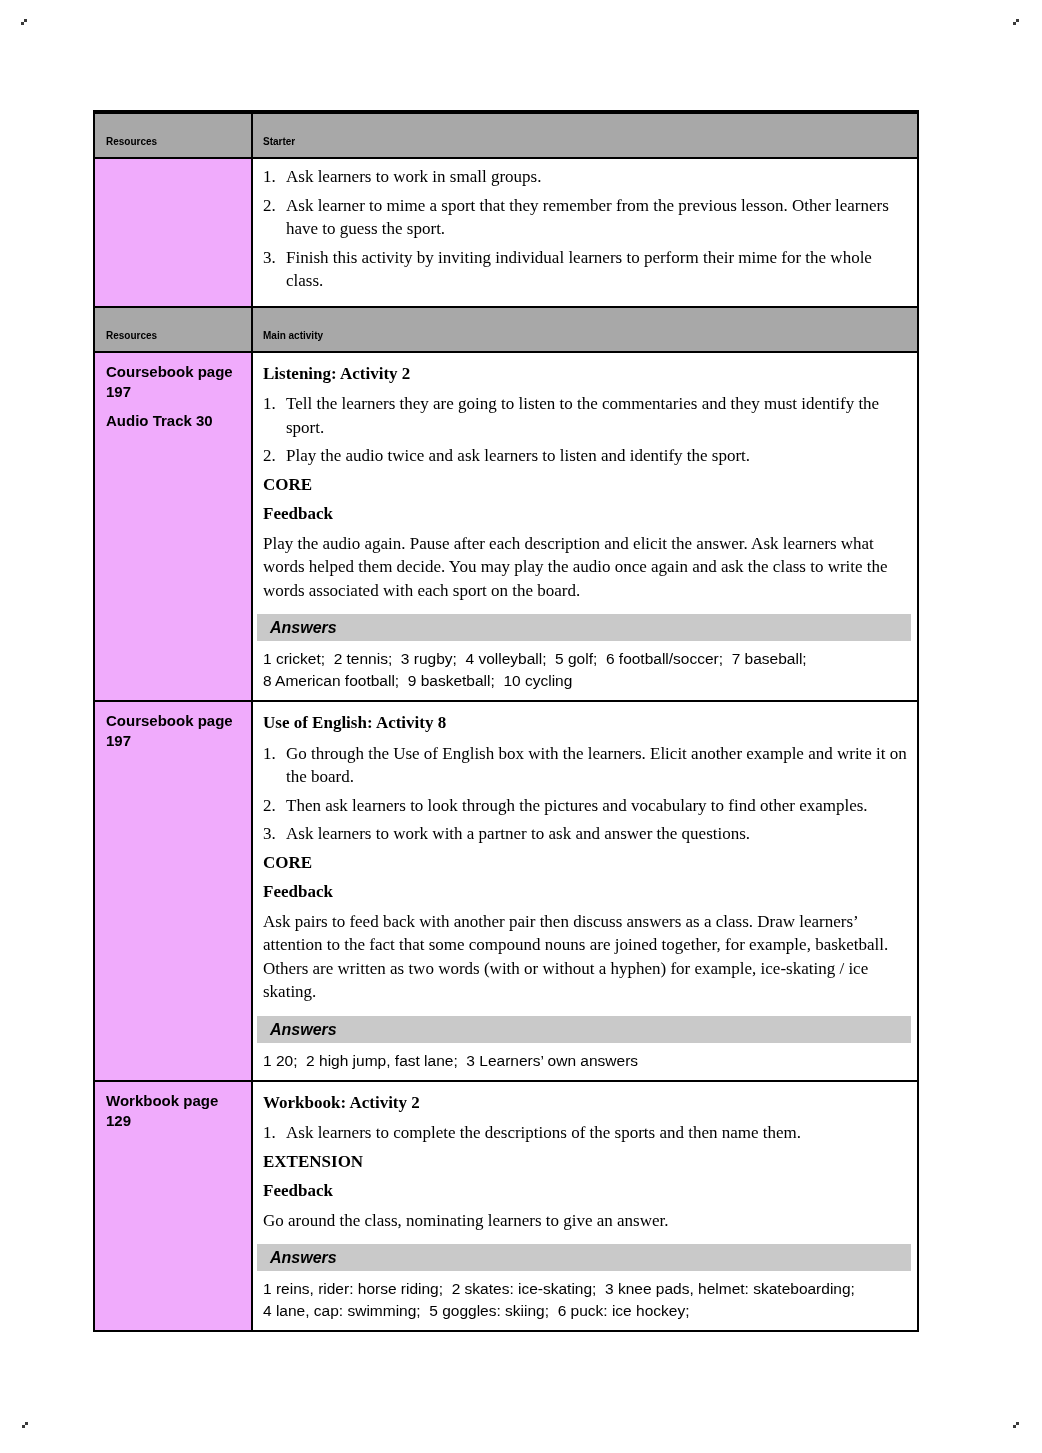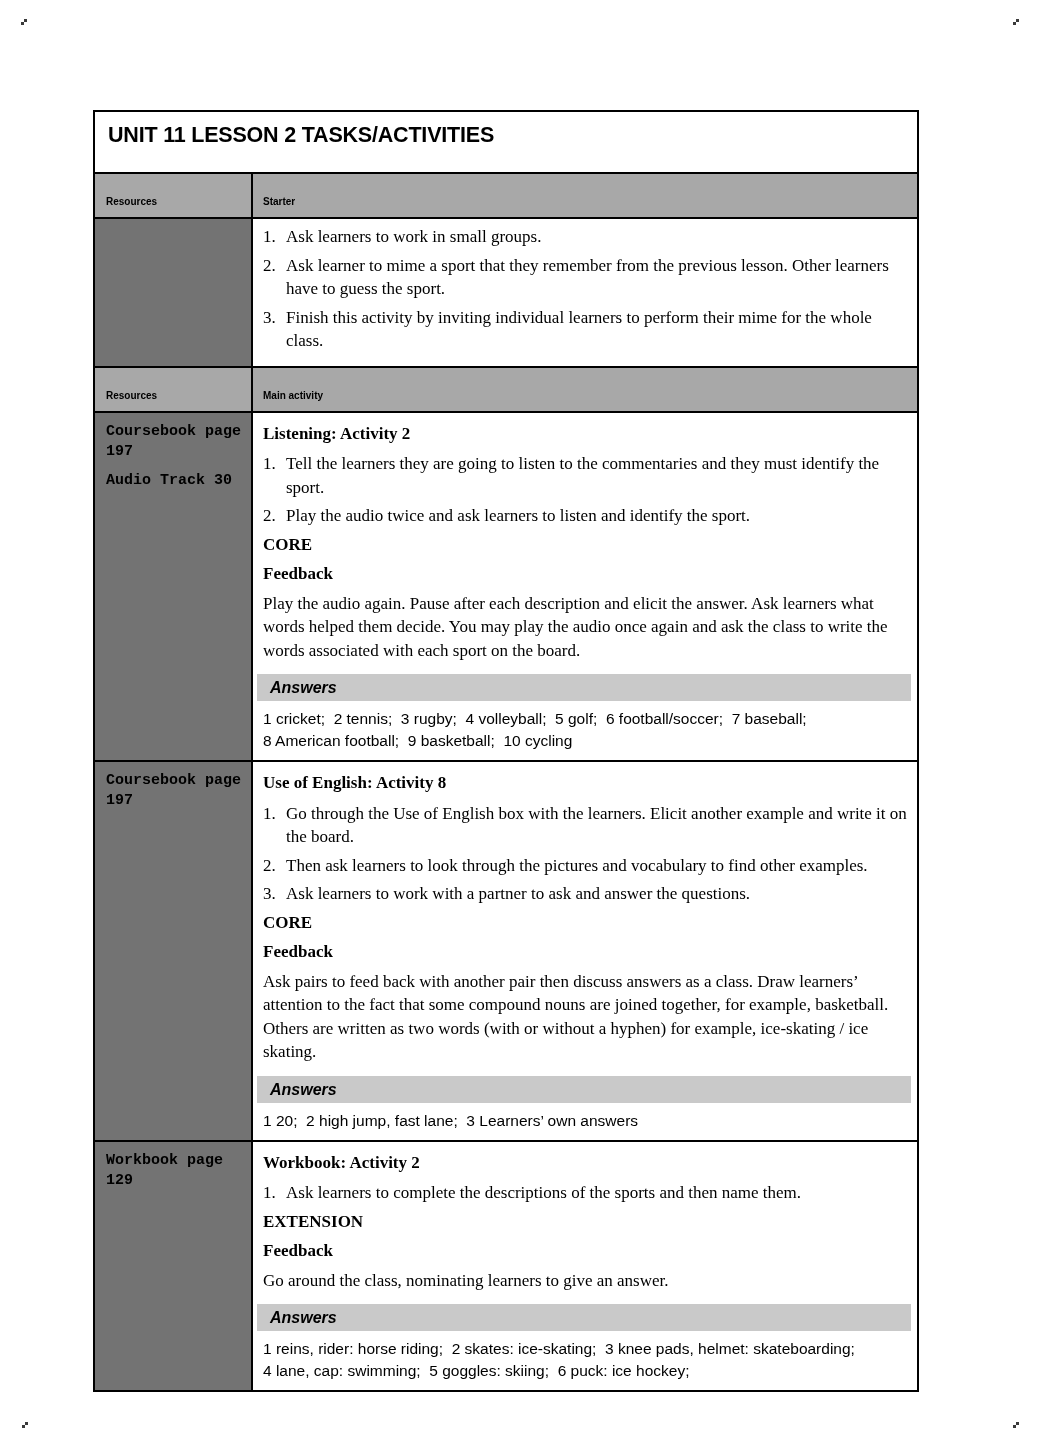--- a/index.html
+++ b/index.html
@@ -49,23 +49,23 @@
     padding: 11px 10px 0 13px;
     font-family: "Liberation Sans", sans-serif;
     font-weight: bold;
     font-size: 21.5px;
     letter-spacing: -0.2px;
   }
   .res-cell {
     flex: 0 0 158px;
     box-sizing: border-box;
     border-right: 2px solid #000;
-    background: #737373;
+    background: #f0abfc;
     padding: 9px 8px 8px 11px;
-    font-family: Liberation Mono, monospace;
+    font-family: Liberation Sans, sans-serif;
     font-weight: bold;
     font-size: 15px;
     line-height: 20px;
   }
   .act-cell {
     flex: 1 1 auto;
     box-sizing: border-box;
     background: #fff;
     padding: 6px 10px 8px 10px;
     font-size: 17px;
@@ -129,23 +129,20 @@
 
 <div class="page">
 
   <div class="corner-mark" style="left:21px; top:22px;"></div>
   <div class="corner-mark" style="left:1013px; top:22px;"></div>
   <div class="corner-mark" style="left:22px; top:1425px;"></div>
   <div class="corner-mark" style="left:1013px; top:1425px;"></div>
 
   <div class="lesson-table">
 
-    <div class="t-row title-row">
-      <div class="table-title">UNIT 11 LESSON 2 TASKS/ACTIVITIES</div>
-    </div>
 
     <div class="t-row head-row">
       <div class="res-cell">Resources</div>
       <div class="act-cell">Starter</div>
     </div>
 
     <div class="t-row row-starter">
       <div class="res-cell"></div>
       <div class="act-cell">
         <div class="step">

